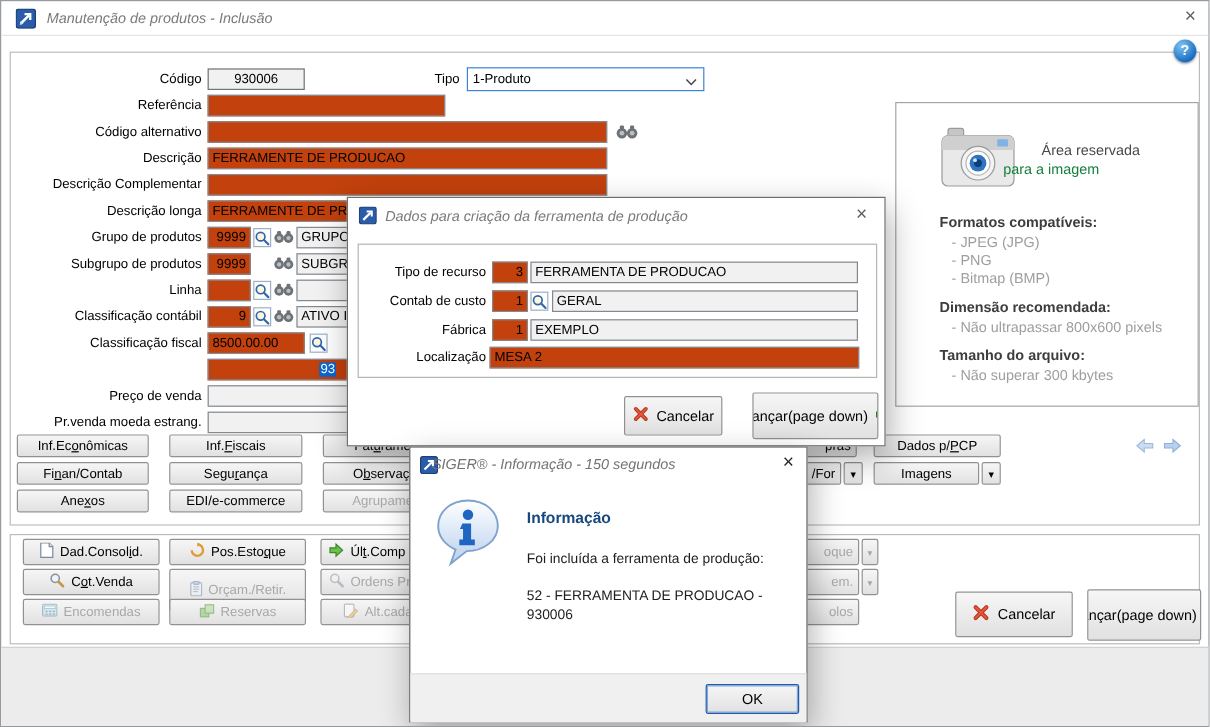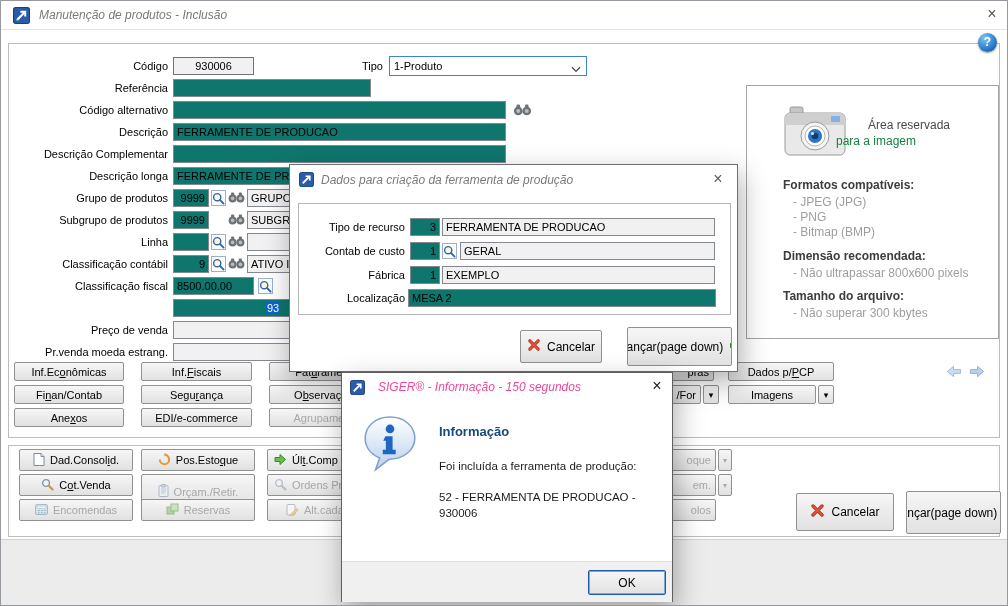--- a/index.html
+++ b/index.html
@@ -7,21 +7,21 @@
   #screen{
     position:relative; width:1008px; height:606px; background:#fff;
     font-family:"Liberation Sans", sans-serif; font-size:11px; color:#000;
     overflow:hidden; border:1px solid #96999e;
   }
   u{ text-decoration:underline; }
   .abs{ position:absolute; }
   .titlebar-text{ position:absolute; font-size:12px; color:#7a7a7a; white-space:nowrap;font-style:italic; }
   .close-x{ position:absolute; font-size:16px; color:#5a5a5a; line-height:16px; text-align:center; width:18px; cursor:default; }
   .lbl{ position:absolute; font-size:11px; line-height:18px; text-align:right; color:#000; white-space:nowrap; }
-  .inp{ position:absolute; height:18px; border:1px solid #84888f; background:#0f766e; font-size:11px; line-height:16px; padding:0 3px; white-space:nowrap; overflow:hidden; }
+  .inp{ position:absolute; height:18px; border:1px solid #84888f; background:#c2410c; font-size:11px; line-height:16px; padding:0 3px; white-space:nowrap; overflow:hidden; }
   .ro{ background:#f1f1f1; }
   .dis-inp{ background:#f1f1f1; }
   .gb{ position:absolute; border:1px solid #bcbcbc; }
   .lookup{ position:absolute; width:15px; height:16px; border:1px solid #9db0c8; background:#fdfdfd; display:flex; align-items:center; justify-content:center; }
   .btn{ position:absolute; background:linear-gradient(#f6f6f6,#e1e1e1); border:1px solid #919191; border-radius:2px;
         display:flex; align-items:center; justify-content:center; font-size:11px; color:#000; white-space:nowrap; overflow:hidden; }
   .btn.frag{ justify-content:flex-end; padding-right:4px; }
   .btn.iconic{ gap:5px; }
   .dis{ color:#a8a8a8; }
   .dis svg{ opacity:.5; }
@@ -384,21 +384,21 @@
   </div>
 
   <div class="dlg" style="left:340px;top:371px;width:332px;height:230px;z-index:20;border-color:#5f5f5f">
     <span class="abs" style="left:8px;top:7px">
       <svg width="15" height="15" viewBox="0 0 16 16">
           <rect x="0.5" y="0.5" width="15" height="15" rx="2" fill="#2a5caa" stroke="#1c3f79"></rect>
           <path d="M4 12 L10.5 5.5" stroke="#fff" stroke-width="2"></path>
           <path d="M7 4.5 h4.5 v4.5" fill="none" stroke="#fff" stroke-width="1.8"></path>
         </svg>
     </span>
-    <span class="titlebar-text" style="left:36px;top:7px;color:#ec4899">SIGER® - Informação -  150 segundos</span>
+    <span class="titlebar-text" style="left:18px;top:7px;color:#737373">SIGER® - Informação -  150 segundos</span>
     <span class="close-x" style="left:306px;top:5px;color:#222">×</span>
 
     <span class="abs" style="left:20px;top:42px">
       <svg width="56" height="60" viewBox="0 0 54 58">
         <defs>
             <linearGradient id="bgrad" x1="0" y1="0" x2="0" y2="1">
               <stop offset="0" stop-color="#ffffff"></stop>
               <stop offset="1" stop-color="#b9d0ee"></stop>
             </linearGradient>
           </defs>

